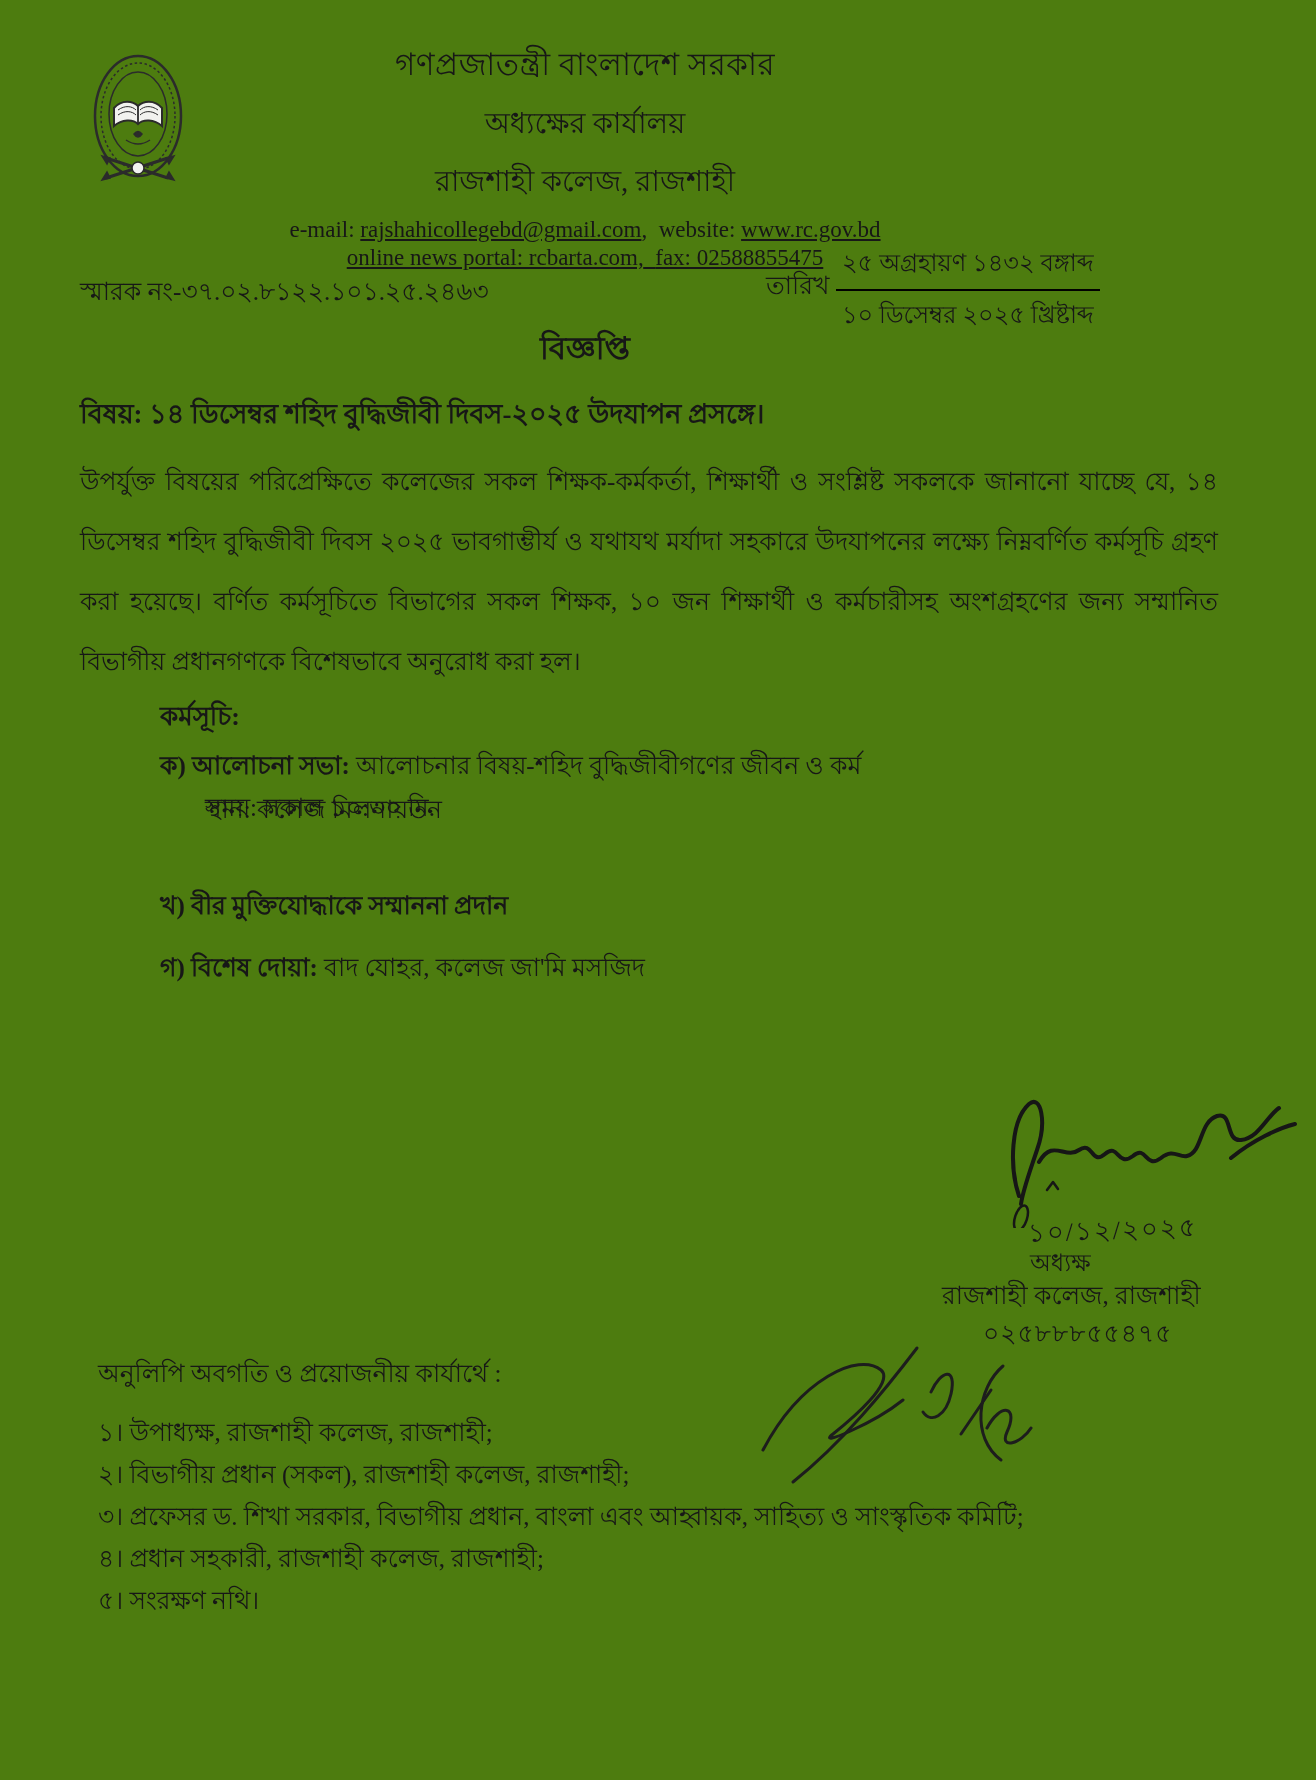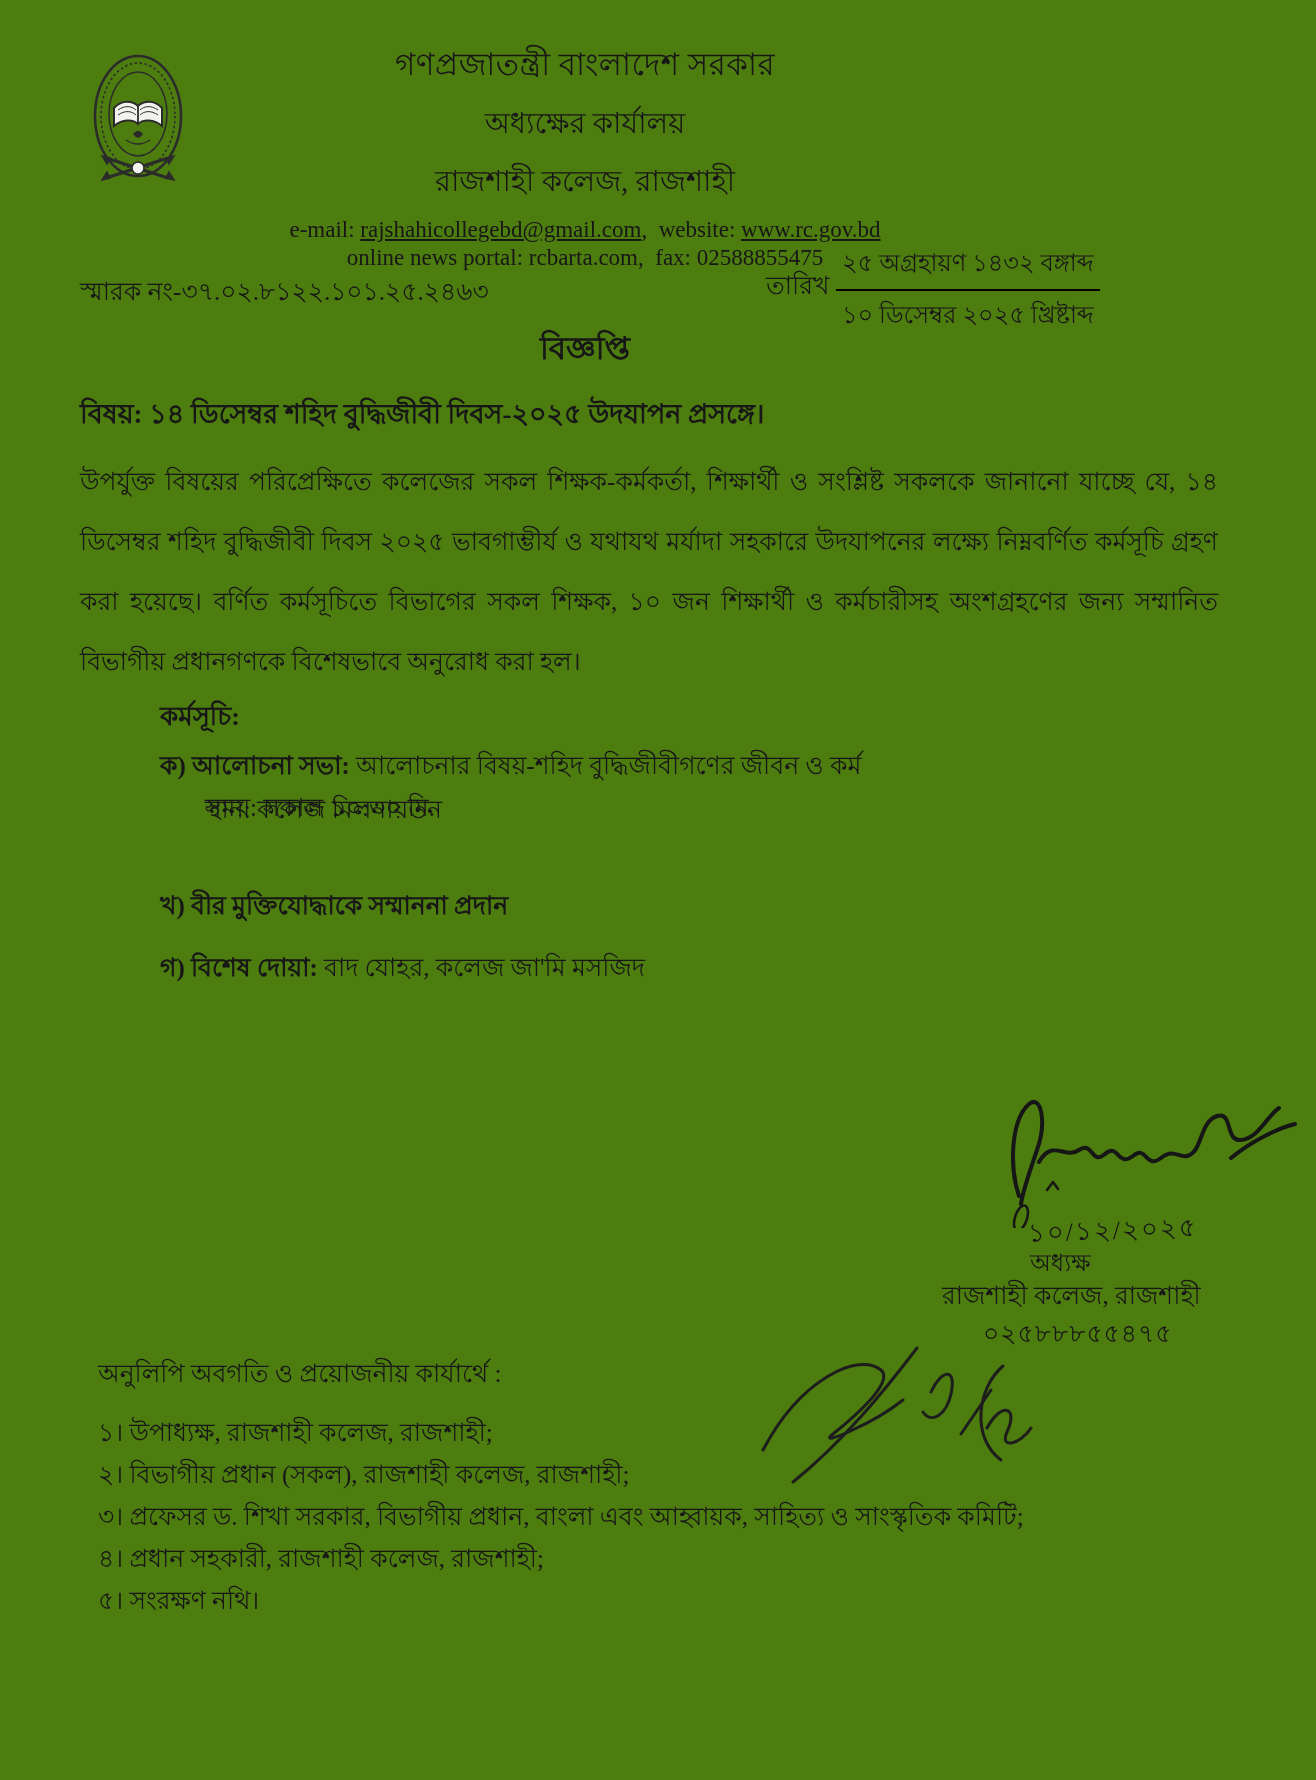--- a/index.html
+++ b/index.html
@@ -12,21 +12,21 @@
     overflow:hidden;
   }
   .abs{position:absolute;}
 
   
   .hdr-center{left:255px;top:40px;width:660px;text-align:center;white-space:nowrap;}
   .hdr-line1{font-size:31px;letter-spacing:.5px;}
   .hdr-line2{margin-top:8px;font-size:29px;}
   .hdr-line3{margin-top:9px;font-size:29px;}
   .hdr-contact{margin-top:10px;font-size:23px;}
-  .hdr-contact2{margin-top:2px;font-size:23px;}
+  .hdr-contact2{margin-top:2px;font-size:23px;text-decoration:underline;}
   .u{text-decoration:underline;}
 
   
   .memo-no{left:80px;top:272px;font-size:25px;white-space:nowrap;}
   .date-label{left:766px;top:266px;font-size:25px;}
   .date-stack{left:836px;top:244px;text-align:center;white-space:nowrap;}
   .date-top{font-size:24px;padding:0 6px 5px 6px;border-bottom:2px solid #000000;}
   .date-bottom{font-size:24px;padding-top:5px;text-align:center;}
 
   

